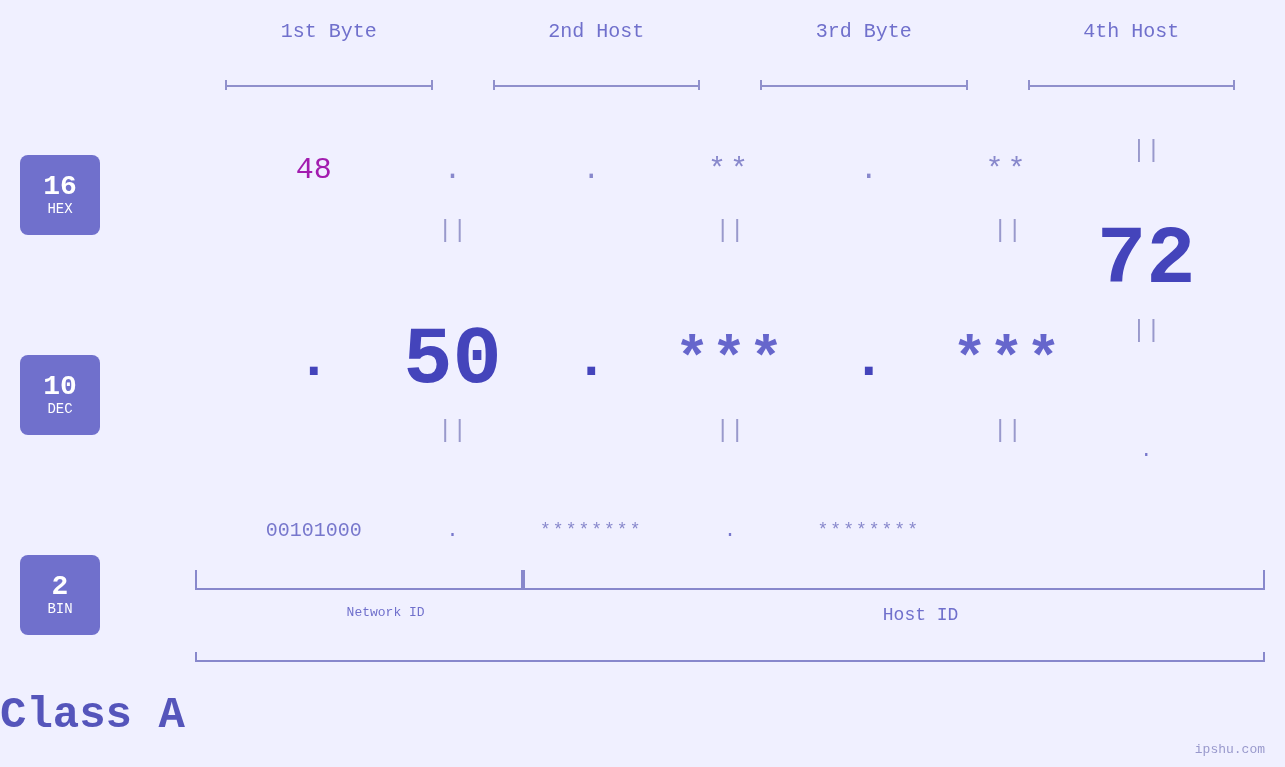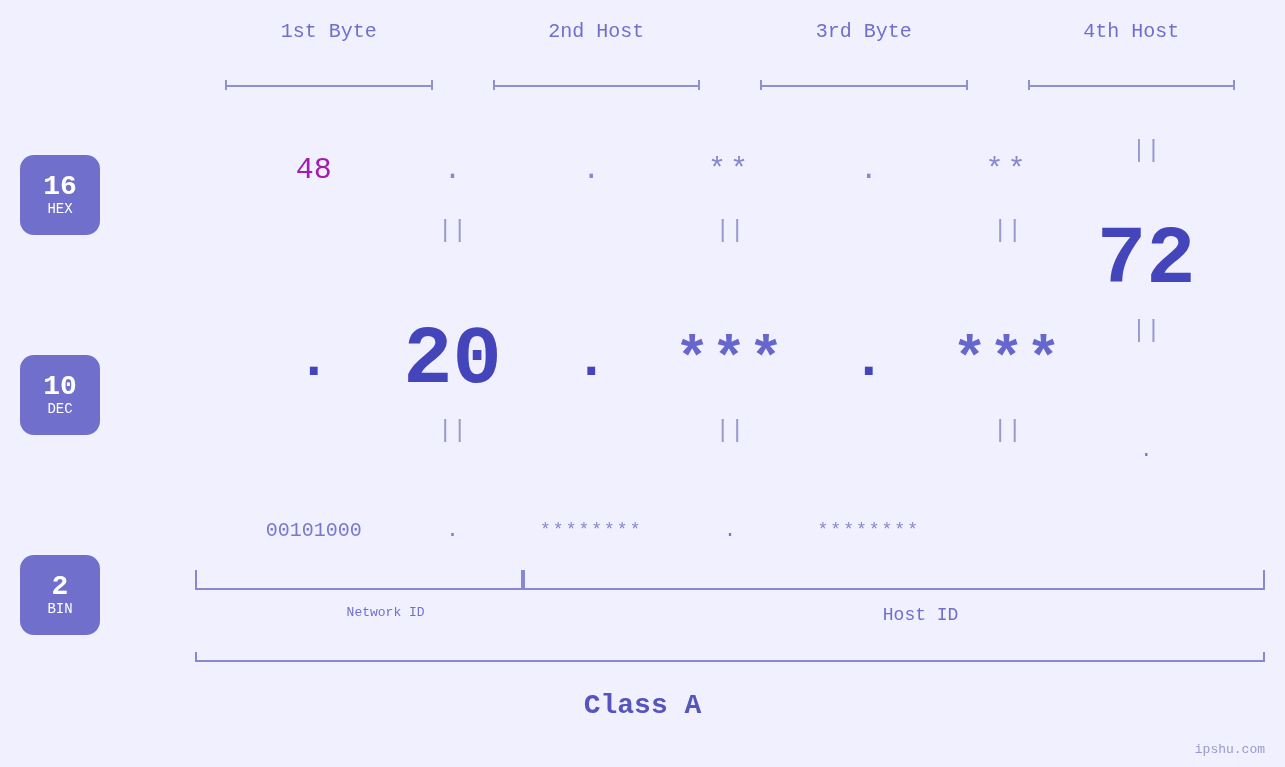--- a/index.html
+++ b/index.html
@@ -88,21 +88,21 @@
       left: 20px;
       display: flex;
       flex-direction: column;
       gap: 120px;
     }
 
     .base-badge {
       width: 80px;
       height: 80px;
       background: #7070cc;
-      border-radius: 14px;
+      border-radius: 8px;
       display: flex;
       flex-direction: column;
       align-items: center;
       justify-content: center;
       color: white;
       font-family: 'Courier New', Courier, monospace;
     }
 
     .base-badge .base-num {
       font-size: 28px;
@@ -195,23 +195,23 @@
       height: 10px;
       background: #8888cc;
     }
 
     
     .class-label {
       position: absolute;
       top: 690px;
       left: 0;
       right: 0;
-      text-align: center;
+      text-align: left;
       color: #5555bb;
-      font-size: 28px;
+      font-size: 44px;
       font-family: 'Courier New', Courier, monospace;
       font-weight: bold;
     }
 
     
     .watermark {
       position: absolute;
       bottom: 10px;
       right: 20px;
       color: #9999cc;
@@ -378,21 +378,21 @@
       <span class="val-eq">||</span>
     </div>
 
     <div class="cell row-dec">
       <span class="val-dec">72</span>
     </div>
     <div class="cell row-dec">
       <span class="sep-dot-dec">.</span>
     </div>
     <div class="cell row-dec">
-      <span class="val-dec">20</span>
+      <span class="val-dec">50</span>
     </div>
     <div class="cell row-dec">
       <span class="sep-dot-dec">.</span>
     </div>
     <div class="cell row-dec">
       <span class="asterisk-dec">***</span>
     </div>
     <div class="cell row-dec">
       <span class="sep-dot-dec">.</span>
     </div>

